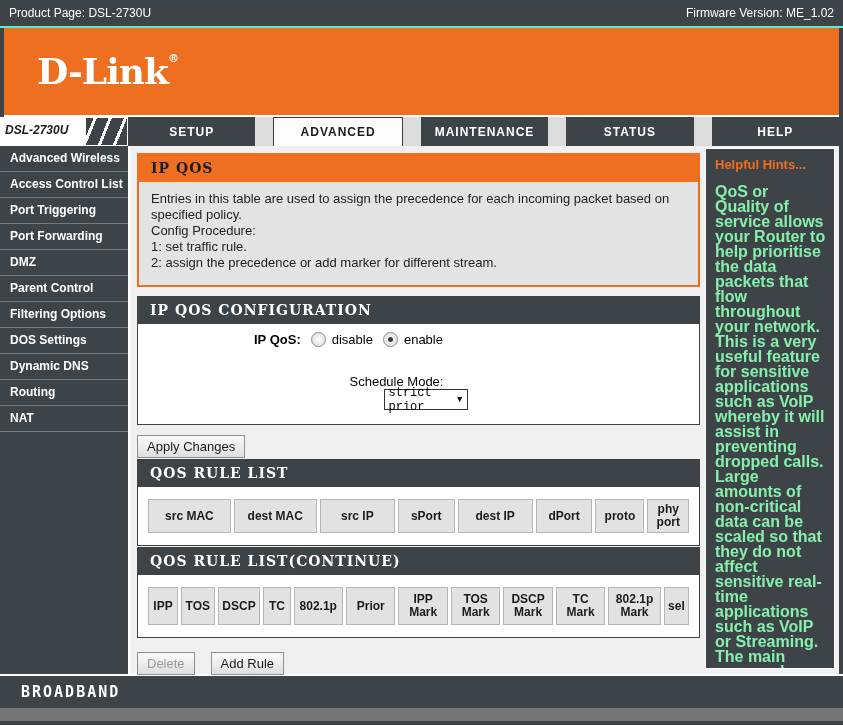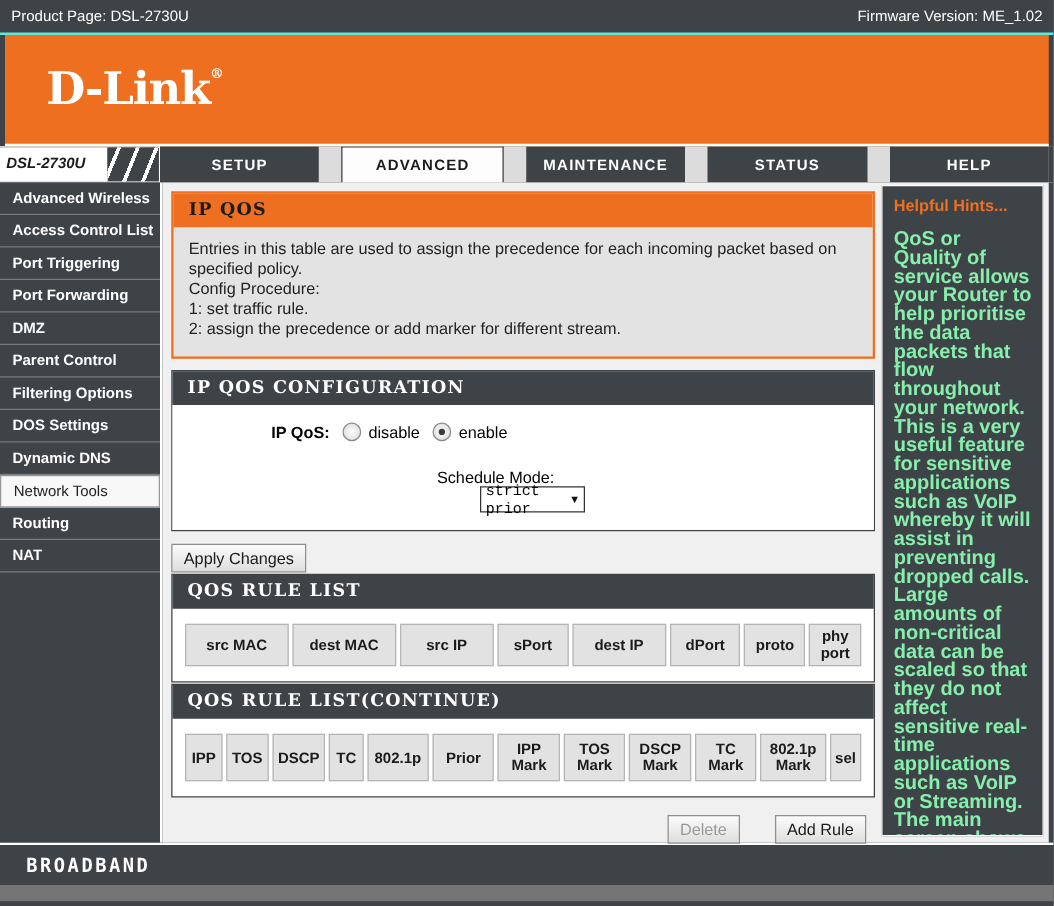--- a/index.html
+++ b/index.html
@@ -42,37 +42,37 @@
   .main { width:570px; background:#f0f0f0; padding:6px 7px 0 7px; }
   .box { width:563px; }
   .box1 { border:2px solid #ef6f20; margin-top:1px; }
   .sec-head { height:27px; line-height:27px; padding-left:12px; font-size:14px; font-weight:bold;
               letter-spacing:1px; font-family:"DejaVu Serif", serif; }
   .sec-head.orange { background:#ef6f20; color:#1c1c1c; }
   .sec-head.dark { background:#3e4347; color:#fff; }
   .desc-body { background:#e3e3e3; padding:9px 12px 14px 12px; font-size:13px; color:#222; line-height:16px; }
   .box2 { border:1px solid #3e4347; margin-top:9px; background:#fff; }
   .cfg-body { background:#fff; padding:8px 0 14px 0; }
-  .cfg-row1 { padding-left:79px; font-size:13px; display:flex; align-items:center; height:26px; }
+  .cfg-row1 { padding-left:116px; font-size:13px; display:flex; height:26px; }
   .cfg-row1 b { font-size:13px; }
   .radio { width:15px; height:15px; border-radius:50%; border:1px solid #8a8a8a;
            background:radial-gradient(#fdfdfd,#d8d8d8); display:inline-block; margin:0 6px 0 10px; position:relative; }
   .radio.checked::after { content:""; position:absolute; left:4px; top:4px; width:5px; height:5px;
                           border-radius:50%; background:#3a3a3a; }
   .cfg-row2 { margin-top:16px; padding-left:14px; font-size:13px; display:flex; align-items:center;flex-direction:column; }
   .cfg-row2 .lbl { width:152px; }
   .select { width:84px; height:21px; border:1px solid #333; background:#fff; font-size:12px;
             display:flex; align-items:center; padding:0 4px; justify-content:space-between; cursor:pointer;font-family:Liberation Mono, monospace; }
   .select .arrow { font-size:9px; color:#111; }
 
   .btn { display:inline-block; background:linear-gradient(#fbfbfb,#dedede); border:1px solid #8f8f8f;
          font-size:13px; color:#1b1b1b; padding:3px 9px; cursor:pointer; font-family:"Liberation Sans",sans-serif; }
   .apply-wrap { margin-top:10px; }
   .btn.disabled { color:#9a9a9a; cursor:default; }
-  .btn-row { margin-top:14px; display:flex; gap:28px;justify-content:flex-end; }
+  .btn-row { margin-top:14px; display:flex; gap:16px; }
 
   .box3 { border:1px solid #404040; margin-top:1px; background:#fff; }
   .cells { display:flex; gap:3px; padding:12px 10px 12px 10px; }
   .cell { background:#e2e2e2; border:1px solid #b5b5b5; font-weight:bold; font-size:12px; color:#1b1b1b;
           display:flex; align-items:center; justify-content:center; text-align:center;
           min-height:34px; line-height:13px; padding:2px 1px; }
   .t1 .c0{flex:10.5}.t1 .c1{flex:10.5}.t1 .c2{flex:9.5}.t1 .c3{flex:7}.t1 .c4{flex:9.5}.t1 .c5{flex:7}.t1 .c6{flex:6}.t1 .c7{flex:5}
   .t2 .cell { min-height:38px; }
   .t2 .c0{flex:4.4}.t2 .c1{flex:5}.t2 .c2{flex:6.6}.t2 .c3{flex:3.9}.t2 .c4{flex:7.7}.t2 .c5{flex:7.7}
   .t2 .c6{flex:7.7}.t2 .c7{flex:7.7}.t2 .c8{flex:7.7}.t2 .c9{flex:7.7}.t2 .c10{flex:8.2}.t2 .c11{flex:3.6}
@@ -122,21 +122,20 @@
     <div class="sidebar">
       <div class="side-item">Advanced Wireless</div>
       <div class="side-item">Access Control List</div>
       <div class="side-item">Port Triggering</div>
       <div class="side-item">Port Forwarding</div>
       <div class="side-item">DMZ</div>
       <div class="side-item">Parent Control</div>
       <div class="side-item">Filtering Options</div>
       <div class="side-item">DOS Settings</div>
       <div class="side-item">Dynamic DNS</div>
-      <div class="side-item selected">Network Tools</div>
       <div class="side-item">Routing</div>
       <div class="side-item">NAT</div>
     </div>
 
     <div class="main">
 
       <div class="box box1">
         <div class="sec-head orange">IP QOS</div>
         <div class="desc-body">
           <div>Entries in this table are used to assign the precedence for each incoming packet based on specified policy.</div>

